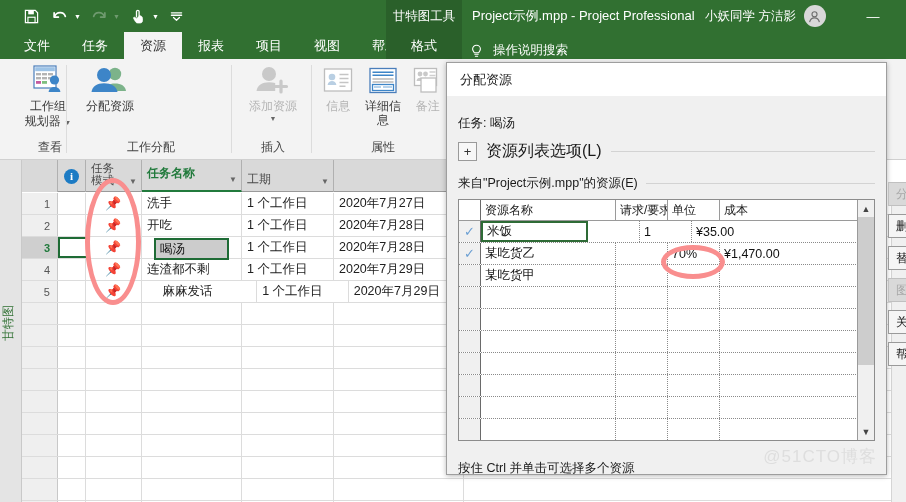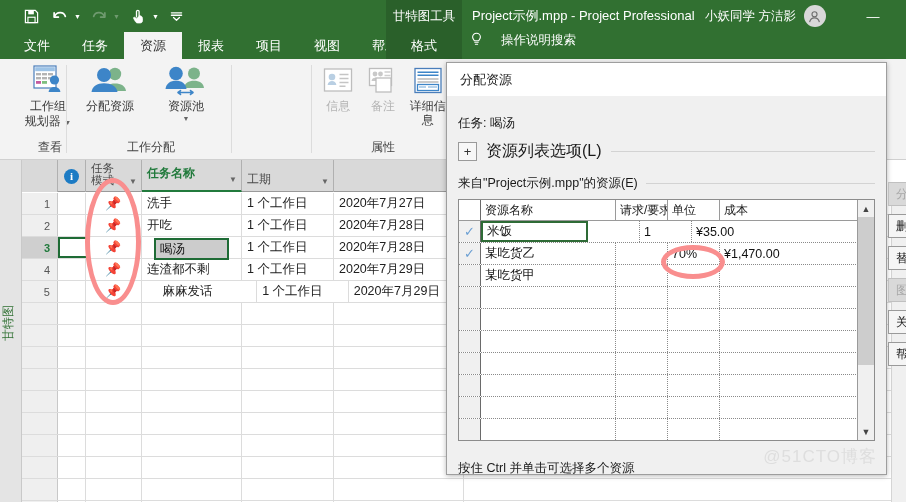--- a/index.html
+++ b/index.html
@@ -52,21 +52,21 @@
   .tabs { position:absolute; left:8px; top:0; height:27px; display:flex; align-items:stretch; }
   .tab {
     padding:0 16px; display:flex; align-items:center; color:#ffffff; font-size:13px;
     white-space:nowrap;
   }
   .tab.active { background:#f3f3f3; color:#333333; }
   .ctx-tabs { position:absolute; left:386px; top:0; width:76px; height:27px; background:#2a602a;
               display:flex; align-items:center; justify-content:center; }
   .ctx-tab { color:#ffffff; font-size:13px; }
   .tellme {
-    position:absolute; left:470px; top:0; height:27px; display:flex; align-items:flex-start; gap:18px;
+    position:absolute; left:470px; top:0; height:27px; display:flex; align-items:flex-end; gap:10px;
     color:#ffffff; font-size:12.5px; white-space:nowrap;
   }
   .bulb { width:13px; height:15px; }
 
   
   .ribbon {
     position:absolute; left:0; top:59px; width:906px; height:101px;
     background:#f3f3f3; border-bottom:1px solid #d0d0d0;
   }
   .rgroup { position:absolute; top:0; height:100px; }
@@ -320,86 +320,89 @@
           <span class="ic">
             <svg width="42" height="34" viewBox="0 0 42 34" aria-hidden="true">
               <circle cx="26" cy="10" r="6.2" fill="#7cb38a"></circle>
               <path d="M15 27c.6-5.2 5-7.6 11-7.6s10.4 2.4 11 7.6z" fill="#7cb38a"></path>
               <circle cx="15" cy="11" r="7" fill="#3d85c8"></circle>
               <path d="M2.5 28c.7-6 5.6-8.8 12.5-8.8S27.8 22 28.5 28z" fill="#3d85c8"></path>
             </svg>
           </span>
           <span>分配资源</span>
         </div>
-        <div class="ritem wide">
+      </div>
+      <div class="glabel">工作分配</div>
+    </div>
+    <div class="rsep" style="left:231px;"></div>
+
+    <div class="rgroup" style="left:236px; width:74px;">
+      <div class="gitems">
+        <div class="ritem wide disabled">
           <span class="ic">
-            <svg width="44" height="34" viewBox="0 0 44 34" aria-hidden="true">
-              <circle cx="30" cy="9.5" r="6" fill="#7cb38a"></circle>
-              <path d="M20 24c.6-5 4.6-7.2 10-7.2S39.4 19 40 24z" fill="#7cb38a"></path>
-              <circle cx="12" cy="9.5" r="6.8" fill="#3d85c8"></circle>
-              <path d="M1.5 25c.7-5.6 5-8.2 10.5-8.2S21.8 19.4 22.5 25z" fill="#3d85c8"></path>
-              <path d="M15 28.5h13M16.5 26.6 14 28.5l2.5 1.9M26.5 26.6 29 28.5l-2.5 1.9" fill="none" stroke="#3d85c8" stroke-width="1.6" stroke-linecap="round" stroke-linejoin="round"></path>
+            <svg width="38" height="34" viewBox="0 0 38 34" aria-hidden="true">
+              <circle cx="15" cy="10" r="7" fill="#c9c9c9"></circle>
+              <path d="M2.5 27c.7-6 5.6-8.8 12.5-8.8 2.3 0 4.4.3 6.2.9V27z" fill="#c9c9c9"></path>
+              <path d="M27 17v11M21.5 22.5h11" stroke="#c9c9c9" stroke-width="3.2" stroke-linecap="round"></path>
             </svg>
           </span>
-          <span>资源池</span>
+          <span>添加资源</span>
           <span class="cap-caret">▼</span>
         </div>
       </div>
-      <div class="glabel">工作分配</div>
-    </div>
-    <div class="rsep" style="left:231px;"></div>
-
+      <div class="glabel">插入</div>
+    </div>
     <div class="rsep" style="left:311px;"></div>
 
     <div class="rgroup" style="left:316px; width:134px;">
       <div class="gitems">
         <div class="ritem disabled">
           <span class="ic">
             <svg width="32" height="30" viewBox="0 0 32 30" aria-hidden="true">
               <rect x="2.5" y="3" width="27" height="22" fill="#fff" stroke="#bdbdbd" stroke-width="1.3"></rect>
               <circle cx="10" cy="11" r="3.3" fill="#b9cfe3"></circle>
               <path d="M5.6 19c.4-2.8 2.2-4 4.4-4s4 1.2 4.4 4z" fill="#b9cfe3"></path>
               <g stroke="#c5c5c5" stroke-width="1.5">
                   <path d="M17.5 8.5h9M17.5 12.5h9M17.5 16.5h9M17.5 20.2h6"></path>
                 </g>
             </svg>
           </span>
           <span>信息</span>
-        </div>
-        <div class="ritem disabled">
-          <span class="ic">
-            <svg width="32" height="30" viewBox="0 0 32 30" aria-hidden="true">
-              <rect x="2.5" y="2.5" width="22" height="17" fill="#fff" stroke="#bdbdbd" stroke-width="1.3"></rect>
-              <circle cx="8" cy="8" r="2.4" fill="#c9c9c9"></circle>
-                <circle cx="13.5" cy="8" r="2.4" fill="#c9c9c9"></circle>
-              <path d="M4.5 15c.4-2.2 1.7-3.2 3.5-3.2s3.1 1 3.5 3.2zM10.2 15c.4-2.2 1.6-3.2 3.3-3.2s3 1 3.4 3.2z" fill="#c9c9c9"></path>
-              <g stroke="#cfcfcf" stroke-width="1.4">
-                  <path d="M17.5 6h6M17.5 9.5h6M17.5 13h6"></path>
-                </g>
-              <rect x="9" y="12" width="15" height="14" fill="#fff" stroke="#bdbdbd" stroke-width="1.3"></rect>
-            </svg>
-          </span>
-          <span>备注</span>
         </div>
         <div class="ritem">
           <span class="ic">
             <svg width="32" height="30" viewBox="0 0 32 30" aria-hidden="true">
               <rect x="3" y="2.5" width="26" height="24" fill="#fff" stroke="#4a7ebb" stroke-width="1.3"></rect>
               <g stroke="#3d85c8" stroke-width="1.6">
                   <path d="M5.5 6.2h21M5.5 9.2h21"></path>
                 </g>
               <g stroke="#b9b9b9" stroke-width="1.4">
                   <path d="M5.5 13h21M5.5 16h21"></path>
                 </g>
               <rect x="5.5" y="18.5" width="21" height="6" fill="none" stroke="#3d85c8" stroke-width="1.3"></rect>
               <path d="M7 21h7M16 21h9" stroke="#9dc3e6" stroke-width="1.3"></path>
             </svg>
           </span>
           <span>详细信息</span>
         </div>
+        <div class="ritem disabled">
+          <span class="ic">
+            <svg width="32" height="30" viewBox="0 0 32 30" aria-hidden="true">
+              <rect x="2.5" y="2.5" width="22" height="17" fill="#fff" stroke="#bdbdbd" stroke-width="1.3"></rect>
+              <circle cx="8" cy="8" r="2.4" fill="#c9c9c9"></circle>
+                <circle cx="13.5" cy="8" r="2.4" fill="#c9c9c9"></circle>
+              <path d="M4.5 15c.4-2.2 1.7-3.2 3.5-3.2s3.1 1 3.5 3.2zM10.2 15c.4-2.2 1.6-3.2 3.3-3.2s3 1 3.4 3.2z" fill="#c9c9c9"></path>
+              <g stroke="#cfcfcf" stroke-width="1.4">
+                  <path d="M17.5 6h6M17.5 9.5h6M17.5 13h6"></path>
+                </g>
+              <rect x="9" y="12" width="15" height="14" fill="#fff" stroke="#bdbdbd" stroke-width="1.3"></rect>
+            </svg>
+          </span>
+          <span>备注</span>
+        </div>
       </div>
       <div class="glabel">属性</div>
     </div>
     <div class="rsep" style="left:451px;"></div>
 
     <div class="rgroup" style="left:455px; width:70px;">
       <div class="gitems">
         <div class="ritem wide disabled">
           <span class="ic">
             <svg width="40" height="32" viewBox="0 0 40 32" aria-hidden="true">

